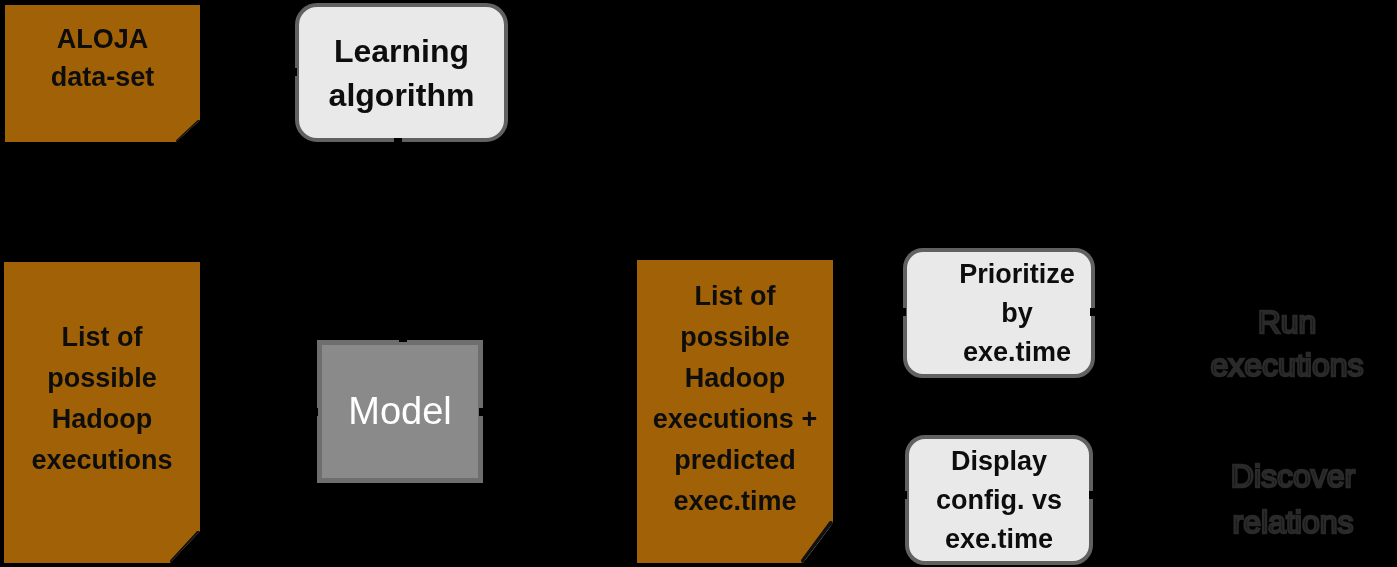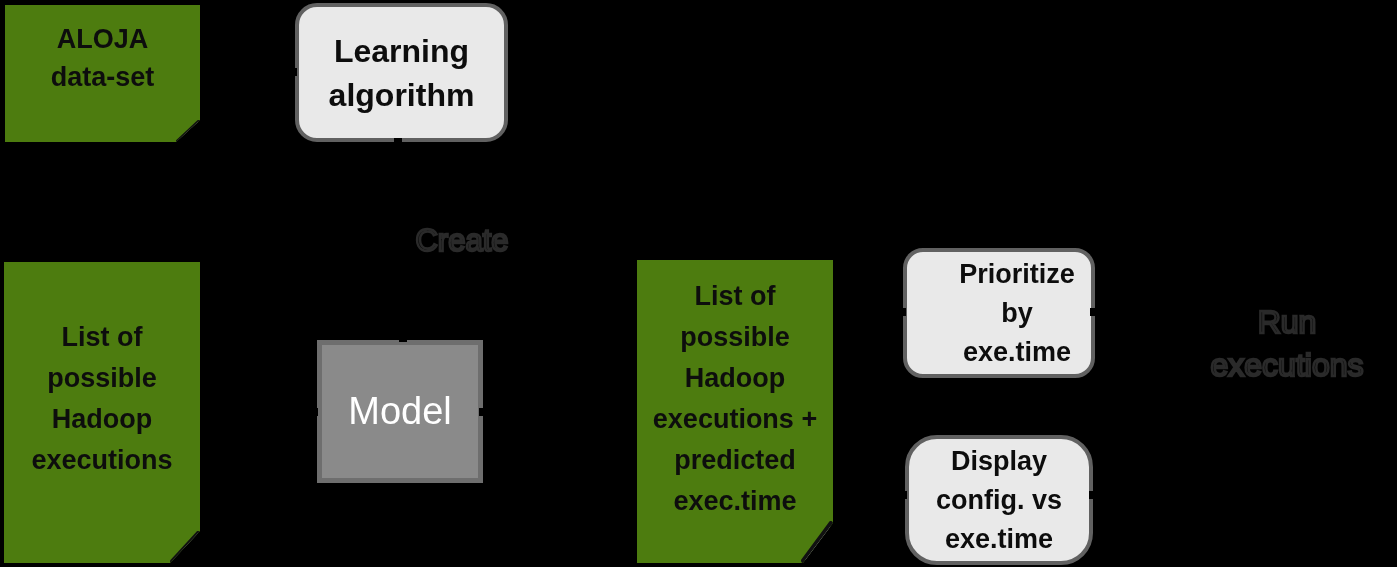--- a/index.html
+++ b/index.html
@@ -6,21 +6,21 @@
   #canvas{
     position:relative;
     width:1397px;height:567px;
     background:#000000;
     overflow:hidden;
     font-family:"Liberation Sans", sans-serif;
   }
   
   .note{
     position:absolute;
-    background:#4d7c0f;
+    background:#a16207;
     display:flex;align-items:center;justify-content:center;
   }
   .note .note-text{
     white-space:pre-line;
     text-align:center;
     font-weight:bold;
     color:#0d0d0d;
     font-size:27px;line-height:41px;
   }
   .note-fold{position:absolute;right:0;bottom:0;display:block;}
@@ -44,21 +44,21 @@
     display:flex;align-items:center;justify-content:center;
   }
   .process .process-text{
     white-space:pre-line;text-align:center;
     font-weight:bold;color:#0d0d0d;
   }
   .proc-learning{left:295px;top:3px;width:213px;height:139px;}
   .proc-learning .process-text{font-size:32px;line-height:44px;}
   .proc-prioritize{left:903px;top:248px;width:192px;height:130px;border-radius:20px;}
   .proc-prioritize .process-text{font-size:27px;line-height:39px;margin-left:36px;}
-  .proc-display{left:905px;top:435px;width:188px;height:130px;border-radius:32px;}
+  .proc-display{left:905px;top:435px;width:188px;height:130px;border-radius:20px;}
   .proc-display .process-text{font-size:27px;line-height:39px;}
   
   .model-box{
     position:absolute;left:317px;top:340px;width:166px;height:143px;
     background:#8a8a8a;border:5px solid #6e6e6e;box-sizing:border-box;
     display:flex;align-items:center;justify-content:center;
   }
   .model-box .model-text{color:#ffffff;font-size:38px;font-weight:normal;}
   
   .ghost{
@@ -87,21 +87,20 @@
     <svg class="note-fold" width="24" height="22" viewBox="0 0 30 36" preserveAspectRatio="none">
       <path d="M2,34 L28,2 L23,26 Z" fill="#cccccc" stroke="#111111" stroke-width="4" stroke-linejoin="round"></path>
     </svg>
   </div>
 
   <div class="process proc-learning">
     <div class="process-text">Learning
 algorithm</div>
   </div>
 
-  <div class="ghost ghost-create">Create</div>
 
   <div class="note note-exec">
     <div class="note-text">List of
 possible
 Hadoop
 executions</div>
     <svg class="note-fold" width="30" height="32" viewBox="0 0 30 36" preserveAspectRatio="none">
       <path d="M2,34 L28,2 L23,26 Z" fill="#cccccc" stroke="#111111" stroke-width="4" stroke-linejoin="round"></path>
     </svg>
   </div>
@@ -131,20 +130,22 @@
 
   <div class="process proc-display">
     <div class="process-text">Display
 config. vs
 exe.time</div>
   </div>
 
   <div class="ghost ghost-run">Run
 executions</div>
 
+  <div class="ghost ghost-discover">Discover
+relations</div>
 
   <div class="stub" style="left:291px;top:68px;width:6px;height:8px;"></div>
   <div class="stub" style="left:394px;top:138px;width:8px;height:6px;"></div>
   <div class="stub" style="left:399px;top:336px;width:8px;height:6px;"></div>
   <div class="stub" style="left:311px;top:408px;width:7px;height:8px;"></div>
   <div class="stub" style="left:479px;top:408px;width:7px;height:8px;"></div>
   <div class="stub" style="left:899px;top:308px;width:7px;height:8px;"></div>
   <div class="stub" style="left:1090px;top:308px;width:7px;height:8px;"></div>
   <div class="stub" style="left:900px;top:491px;width:7px;height:8px;"></div>
   <div class="stub" style="left:1089px;top:491px;width:7px;height:8px;"></div>

